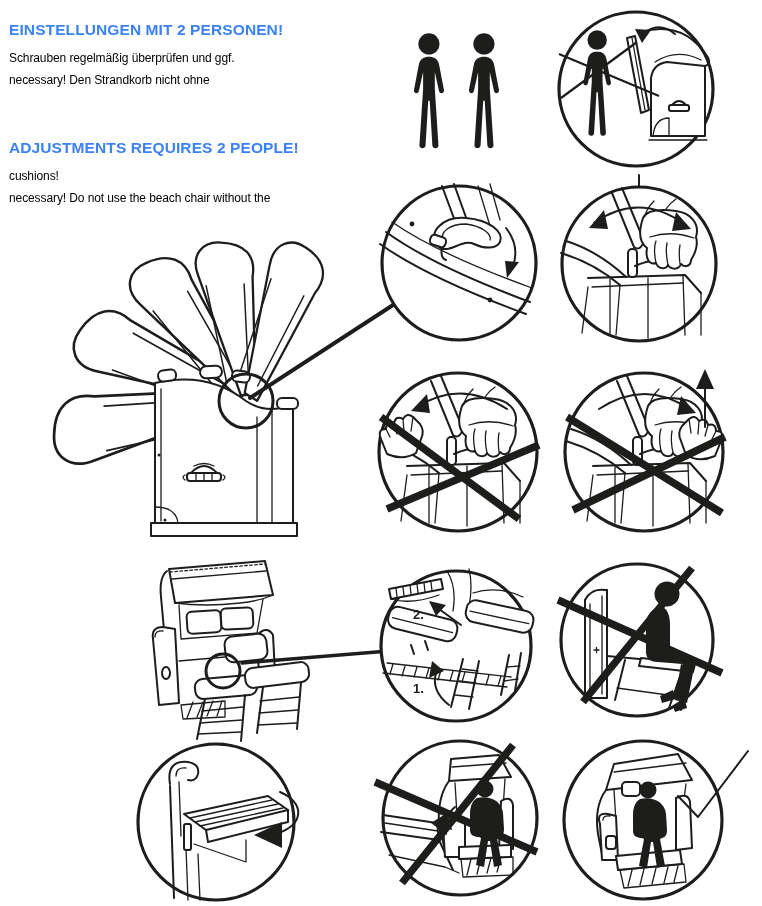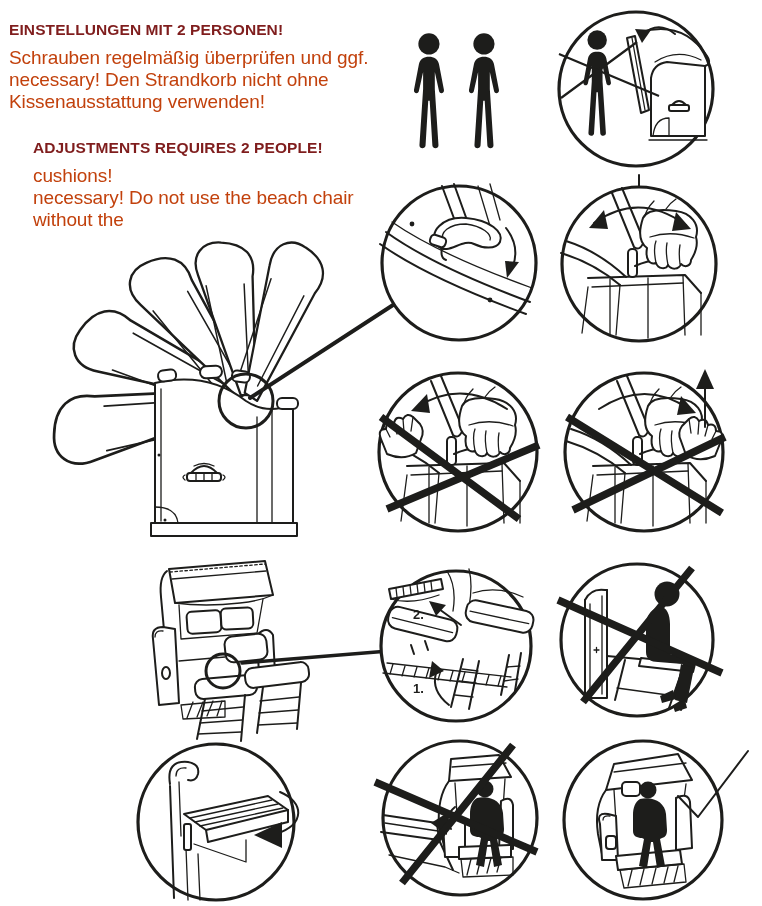--- a/index.html
+++ b/index.html
@@ -13,35 +13,34 @@
   .f{fill:#1d1d1b;stroke:none;}
   .thin{stroke-width:1.3;}
   .ring{stroke-width:3.2;fill:#ffffff;}
   .hl{stroke-width:3;fill:none;}
   .xx{stroke-width:7.5;stroke-linecap:butt;}
   .xthin{stroke-width:2.2;stroke-linecap:butt;}
   .lead{stroke-width:4;stroke-linecap:round;}
   svg text{stroke:none;fill:#1d1d1b;font-family:"Liberation Sans",sans-serif;
            font-weight:bold;font-size:13px;}
   .tb{position:absolute;left:9px;width:362px;}
-  .tb .h{font-size:15.5px;font-weight:bold;color:#7f1d1d;letter-spacing:0.1px;margin:0 0 8px 0;}
-  .tb .l{font-size:19px;line-height:22px;color:#c2410c;letter-spacing:-0.1px;}
+  .tb .h{font-size:15.5px;font-weight:bold;color:#3b82f6;letter-spacing:0.1px;margin:0 0 8px 0;}
+  .tb .l{font-size:12px;line-height:22px;color:#000000;letter-spacing:-0.1px;}
 </style>
 </head>
 <body>
 
 <div class="page">
 
   <div class="tb" style="top:21px;">
     <div class="h">EINSTELLUNGEN MIT 2 PERSONEN!</div>
     <div class="l">Schrauben regelmäßig überprüfen und ggf.</div>
     <div class="l">necessary! Den Strandkorb nicht ohne</div>
-    <div class="l">Kissenausstattung verwenden!</div>
-  </div>
-  <div class="tb" style="top:139px;margin-left:24px;">
+  </div>
+  <div class="tb" style="top:139px;">
     <div class="h">ADJUSTMENTS REQUIRES 2 PEOPLE!</div>
     <div class="l">cushions!</div>
     <div class="l">necessary! Do not use the beach chair without the</div>
   </div>
 
   <svg width="0" height="0" style="position:absolute" aria-hidden="true">
     <defs>
       <g id="g-person">
         <circle class="f" cx="18" cy="9" r="8.7"></circle>
         <path class="f" d="M18,19.5 C13.8,19.5 10.8,21.2 9.8,25.5 L5.7,46.8 C5.2,49.5 9,50.5 9.7,47.8

